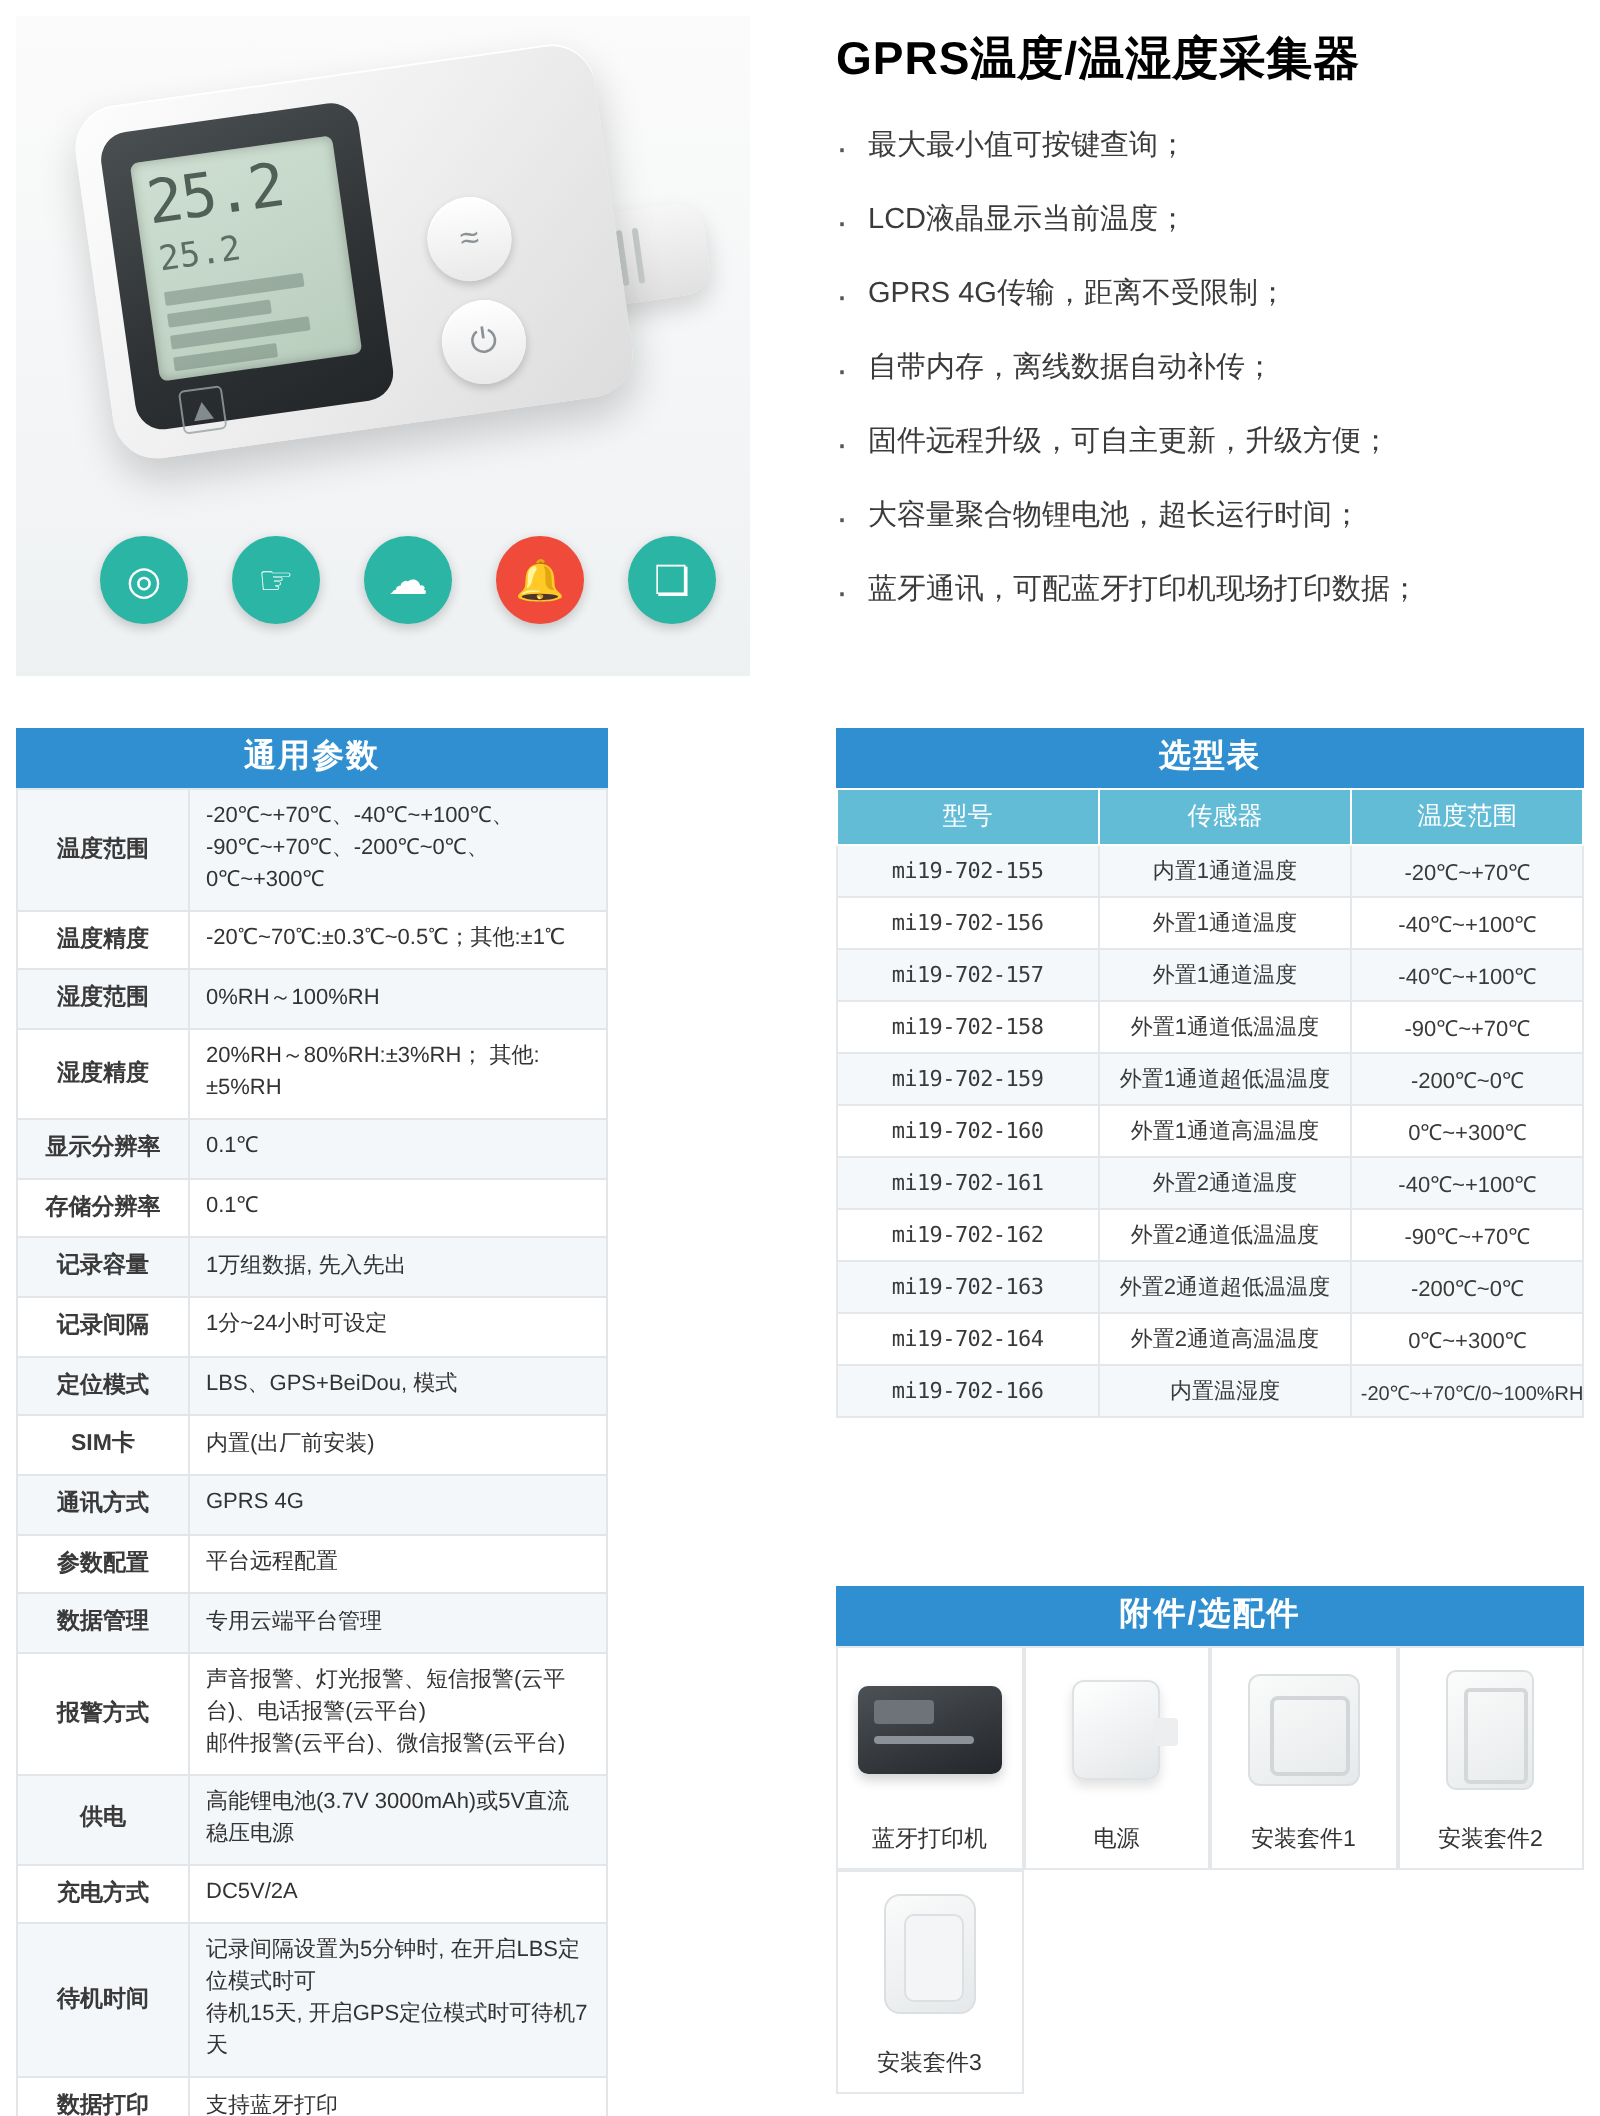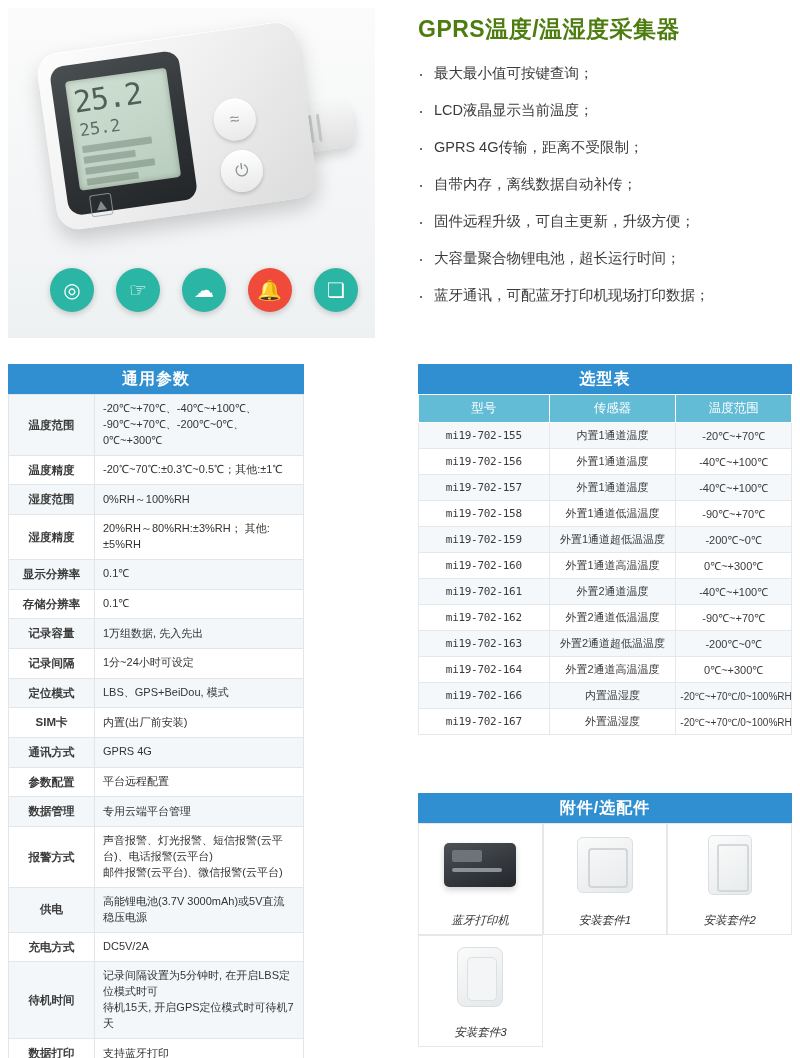--- a/index.html
+++ b/index.html
@@ -87,21 +87,21 @@
   .circ-icon {
     width: 44px; height: 44px; border-radius: 50%;
     display: flex; align-items: center; justify-content: center;
     color: #fff; font-size: 20px;
     box-shadow: 0 2px 6px rgba(0,0,0,.2);
   }
 
   
   .intro { position: absolute; left: 418px; top: 8px; width: 374px; }
   .headline {
-    color: #4d7c0f; font-size: 23px; font-weight: bold; letter-spacing: .5px;
+    color: #000000; font-size: 23px; font-weight: bold; letter-spacing: .5px;
     margin: 6px 0 18px 0;
   }
   .bullets { list-style: none; margin: 0; padding: 0; }
   .bullets li {
     color: #3b3b3b; font-size: 14.5px; line-height: 1.45;
     margin-bottom: 13px; padding-left: 16px; position: relative; margin-top: 16px;
   }
   .bullets li:before {
     content: "·"; position: absolute; left: 0; top: -2px;
     color: #555; font-size: 18px;
@@ -137,21 +137,21 @@
   table.models td {
     border: 1px solid #e4e8ea; height: 26px; font-size: 11px; color: #3a3a3a;
     text-align: center; padding: 0 4px;
   }
   table.models td.model { font-family: "DejaVu Sans Mono", monospace; letter-spacing: -.3px; }
   table.models tr:nth-child(odd) td { background: #f4f8fa; }
   table.models tr:nth-child(even) td { background: #ffffff; }
 
   
   .acc-wrap { position: absolute; left: 418px; top: 793px; width: 374px; }
-  .acc-grid { display: grid; grid-template-columns: repeat(3, 1fr); font-style: italic; }
+  .acc-grid { display: grid; grid-template-columns: repeat(4, 1fr); }
   .acc-cell {
     border: 1px solid #e4e8ea; height: 112px;
     display: flex; flex-direction: column; align-items: center; justify-content: flex-start;
     background: #fff;
   }
   .acc-img {
     width: 100%; height: 82px; display:flex; align-items:center; justify-content:center;
   }
   .acc-label { font-size: 11.5px; color: #333; text-align: center; line-height: 28px; }
   .acc-empty { border: none; background: transparent; }
@@ -400,40 +400,41 @@
         <tr>
             <td class="model">mi19-702-164</td>
             <td>外置2通道高温温度</td>
             <td>0℃~+300℃</td>
           </tr>
         <tr>
             <td class="model">mi19-702-166</td>
             <td>内置温湿度</td>
             <td style="font-size:10px">-20℃~+70℃/0~100%RH</td>
           </tr>
-        <tr>
-            <td class="model">mi19-702-167</td>
-            <td>外置温湿度</td>
-            <td style="font-size:10px">-20℃~+70℃/0~100%RH</td>
-          </tr>
       </tbody>
     </table>
   </div>
 
   <div class="acc-wrap">
     <div class="bar">附件/选配件</div>
     <div class="acc-grid">
       <div class="acc-cell">
         <div class="acc-img">
             <div class="sh-printer"></div>
           </div>
         <div class="acc-label">蓝牙打印机</div>
       </div>
       <div class="acc-cell">
         <div class="acc-img">
+            <div class="sh-adapter"></div>
+          </div>
+        <div class="acc-label">电源</div>
+      </div>
+      <div class="acc-cell">
+        <div class="acc-img">
             <div class="sh-bracket1"></div>
           </div>
         <div class="acc-label">安装套件1</div>
       </div>
       <div class="acc-cell">
         <div class="acc-img">
             <div class="sh-bracket2"></div>
           </div>
         <div class="acc-label">安装套件2</div>
       </div>

